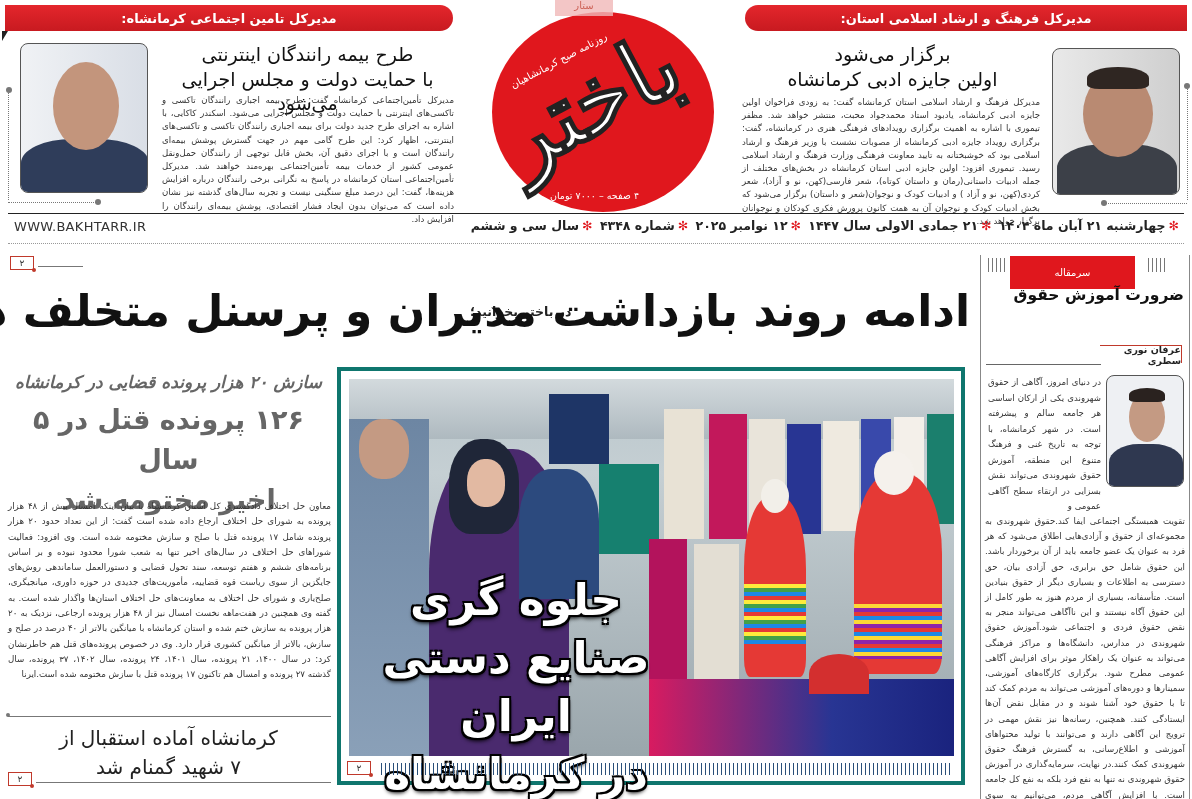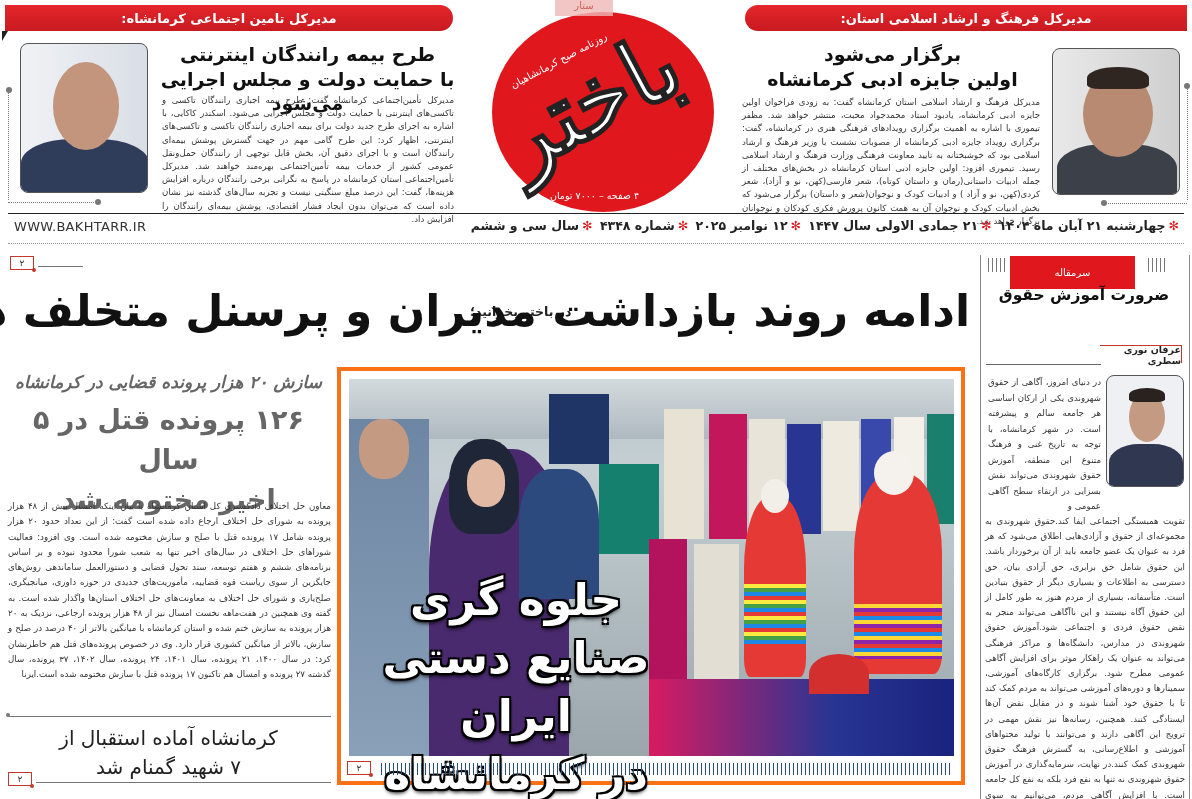--- a/index.html
+++ b/index.html
@@ -21,21 +21,21 @@
   .banner-notch.l { left: 2px; border-right: 6px solid transparent; }
 
   
   .portrait {
     position: absolute; border: 1.5px solid #555; border-radius: 8px;
     overflow: hidden; background: #d8d8d8;
   }
   .portrait .face { position: absolute; border-radius: 50%; }
   .portrait .suit { position: absolute; border-radius: 40% 40% 0 0; }
 
-  .top-title { position: absolute; font-weight: bold; color: #111; text-align: center; line-height: 1.3; font-size: 19px; }
+  .top-title { position: absolute; font-weight: normal; color: #111; text-align: center; line-height: 1.3; font-size: 19px; }
   .top-body  { position: absolute; font-size: 8.6px; line-height: 13.2px; color: #333; text-align: justify; text-align-last: right; }
   .dotted-v { position: absolute; border-left: 1.5px dotted #777; }
   .dotted-h { position: absolute; border-top: 1.5px dotted #777; }
   .dot { position: absolute; width: 6px; height: 6px; background: #777; border-radius: 50%; }
 
   
   .logo-circle {
     position: absolute; left: 492px; top: 12px; width: 222px; height: 200px;
     background: #e0171d; border-radius: 50%;
   }
@@ -53,41 +53,41 @@
   .rule-dotted { position: absolute; left: 8px; right: 8px; border-top: 1px dotted #999; }
   .dateline { position: absolute; right: 10px; top: 218px; font-size: 12.5px; font-weight: bold; color: #222; white-space: nowrap; }
   .dateline .star { color: #e0171d; margin: 0 3px; }
   .website { position: absolute; left: 14px; top: 219px; direction: ltr; font-size: 13px; color: #333; letter-spacing: .3px; }
 
   
   .editorial-frame { position: absolute; left: 980px; top: 255px; width: 210px; height: 544px; border-left: 1.5px solid #888; border-right: 1.5px solid #888; }
   .ed-label-bar { position: absolute; left: 1010px; top: 256px; width: 125px; height: 33px; background: #e0171d; color: #fff; font-size: 10px; display: flex; align-items: center; justify-content: center; }
   .hatch { position: absolute; top: 258px; height: 14px; width: 20px;
     background: repeating-linear-gradient(90deg, #777 0 1px, transparent 1px 4px); }
-  .ed-title { position: absolute; left: 984px; top: 283px; width: 200px; text-align: center; font-weight: bold; font-size: 15.5px; line-height: 24px; color: #111; }
+  .ed-title { position: absolute; left: 984px; top: 283px; width: 200px; text-align: right; font-weight: bold; font-size: 15.5px; line-height: 24px; color: #111; }
   .author-box { position: absolute; left: 1100px; top: 345px; width: 82px; height: 18px; border: 1.3px solid #c0392b; border-left: none; border-bottom: none; font-size: 9.5px; font-weight: bold; display: flex; align-items: center; justify-content: center; }
   .ed-line { position: absolute; left: 986px; top: 364px; width: 115px; border-top: 1.3px solid #666; }
   .ed-body-top { position: absolute; left: 985px; top: 375px; width: 90px; font-size: 8.6px; line-height: 15.5px; color: #333; text-align: justify; }
   .ed-body { position: absolute; left: 985px; top: 514px; width: 200px; font-size: 8.6px; line-height: 15.2px; color: #333; text-align: justify; text-align-last: right; }
 
   
   .kicker { position: absolute; left: 470px; top: 256px; font-size: 12.5px; font-weight: bold; color: #222; margin-top: 48px; }
   .main-headline { position: absolute; left: 8px; top: 272px; width: 962px; text-align: center; font-weight: bold; font-size: 44px; line-height: 78px; color: #111; letter-spacing: -1px; white-space: nowrap; }
   .page-ref { position: absolute; width: 24px; height: 14px; border: 1.3px solid #c0392b; font-size: 9px; color: #333; text-align: center; line-height: 12px; background: #fff; }
   .page-ref::after { content: ""; position: absolute; right: -3px; bottom: -3px; width: 4px; height: 4px; background: #c0392b; border-radius: 50%; }
   .thin-line { position: absolute; border-top: 1px solid #777; }
 
   
   .left-sub { position: absolute; left: 6px; top: 372px; width: 325px; text-align: center; font-size: 17px; font-weight: bold; color: #666; font-style: italic; }
   .left-head { position: absolute; left: 6px; top: 400px; width: 325px; text-align: center; font-size: 27px; font-weight: bold; color: #666; line-height: 40px; }
   .left-body { position: absolute; left: 8px; top: 491px; width: 323px; font-size: 8.7px; line-height: 15.3px; color: #333; text-align: justify; text-align-last: right; margin-top: 8px; }
   .left-bottom-head { position: absolute; left: 6px; top: 724px; width: 325px; text-align: center; font-size: 20px; line-height: 29px; color: #222; }
 
   
-  .photo-frame { position: absolute; left: 337px; top: 367px; width: 628px; height: 418px; border: 4px solid #f97316; background: #fff; }
+  .photo-frame { position: absolute; left: 337px; top: 367px; width: 628px; height: 418px; border: 4px solid #0f766e; background: #fff; }
   .photo { position: absolute; left: 8px; top: 8px; width: 605px; height: 377px; overflow: hidden;
     background: linear-gradient(180deg, #b9c6cc 0%, #c5cfd3 25%, #9aa6ac 100%); }
   .photo .block { position: absolute; }
   .photo-caption { position: absolute; left: 10px; top: 200px; width: 330px; text-align: center; color: #fff; font-weight: bold; font-size: 44px; line-height: 58px;
     text-shadow: 0 0 3px #000, 2px 2px 0 #000, -2px -2px 0 #000, 2px -2px 0 #000, -2px 2px 0 #000, 0 3px 4px #000; }
   .photo-strip { position: absolute; left: 40px; top: 392px; width: 570px; height: 12px;
     background: repeating-linear-gradient(90deg, #2a4f79 0 1.5px, transparent 1.5px 4px); }
 </style>
 </head>
 <body>

